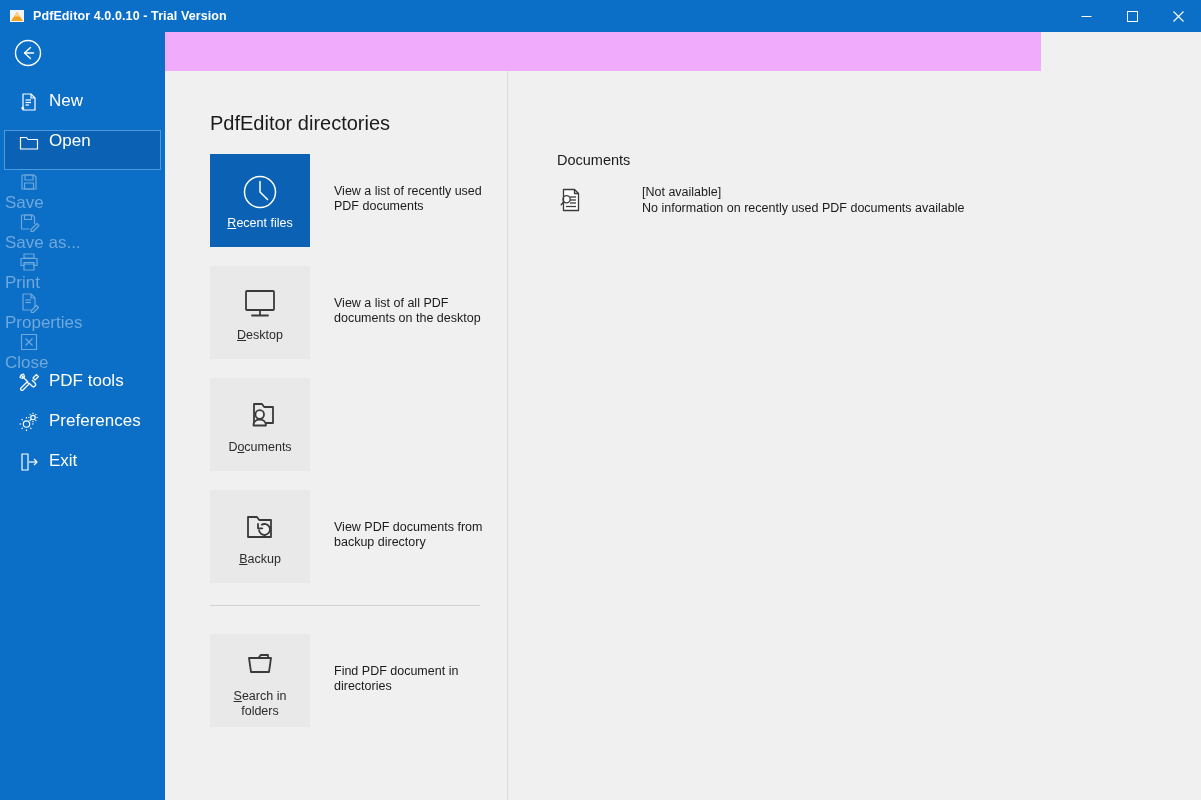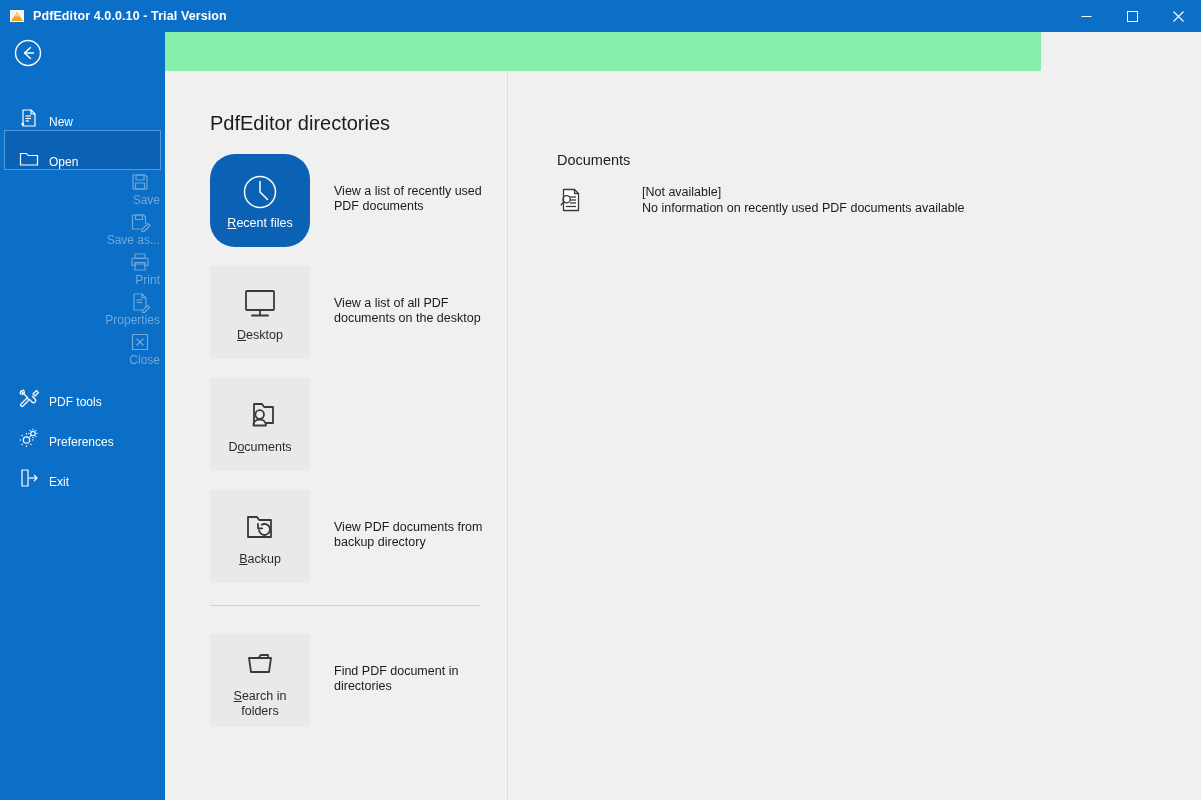--- a/index.html
+++ b/index.html
@@ -11,21 +11,21 @@
     height: 800px;
     overflow: hidden;
     font-family: "Liberation Sans", sans-serif;
     background: #f0f0f0;
     -webkit-font-smoothing: antialiased;
   }
   #app {
     position: relative;
     width: 1041px;
     height: 800px;
-    background: #86efac;
+    background: #f0abfc;
   }
 
   
   .titlebar {
     position: absolute;
     left: 0; top: 0;
     width: 1201px; height: 32px;
     background: #0b6ec7;
     display: flex;
     align-items: center;
@@ -74,23 +74,23 @@
   .menu {
     position: absolute;
     left: 0; top: 58px;
     width: 165px;
   }
   .menu-item {
     position: relative;
     height: 40px;
     margin: 0 4px;
     display: flex;
-    align-items: flex-end;
+    align-items: flex-start;
     color: #ffffff;
-    font-size: 12px;
+    font-size: 17px;
     cursor: default;
     box-sizing: border-box;
     border: 1px solid transparent;
   }
   .menu-item .mi-icon {
     width: 22px; height: 22px;
     margin-left: 13px; margin-right: 9px;
     flex: 0 0 auto;
     display: flex; align-items: center; justify-content: center;
   }
@@ -133,21 +133,21 @@
     width: 100px; height: 93px;
     background: #e9e9e9;
     display: flex;
     flex-direction: column;
     align-items: center;
     justify-content: center;
     cursor: default;
     flex: 0 0 auto;
     box-sizing: border-box;
   }
-  .tile.selected { background: #0b62b4; border-radius: 25px; }
+  .tile.selected { background: #0b62b4; }
   .tile-ico {
     height: 44px;
     display: flex; align-items: center; justify-content: center;
     margin-bottom: 2px;
   }
   .tile-label {
     font-size: 12.5px;
     color: #2b2b2b;
     text-align: center;
     line-height: 15px;

